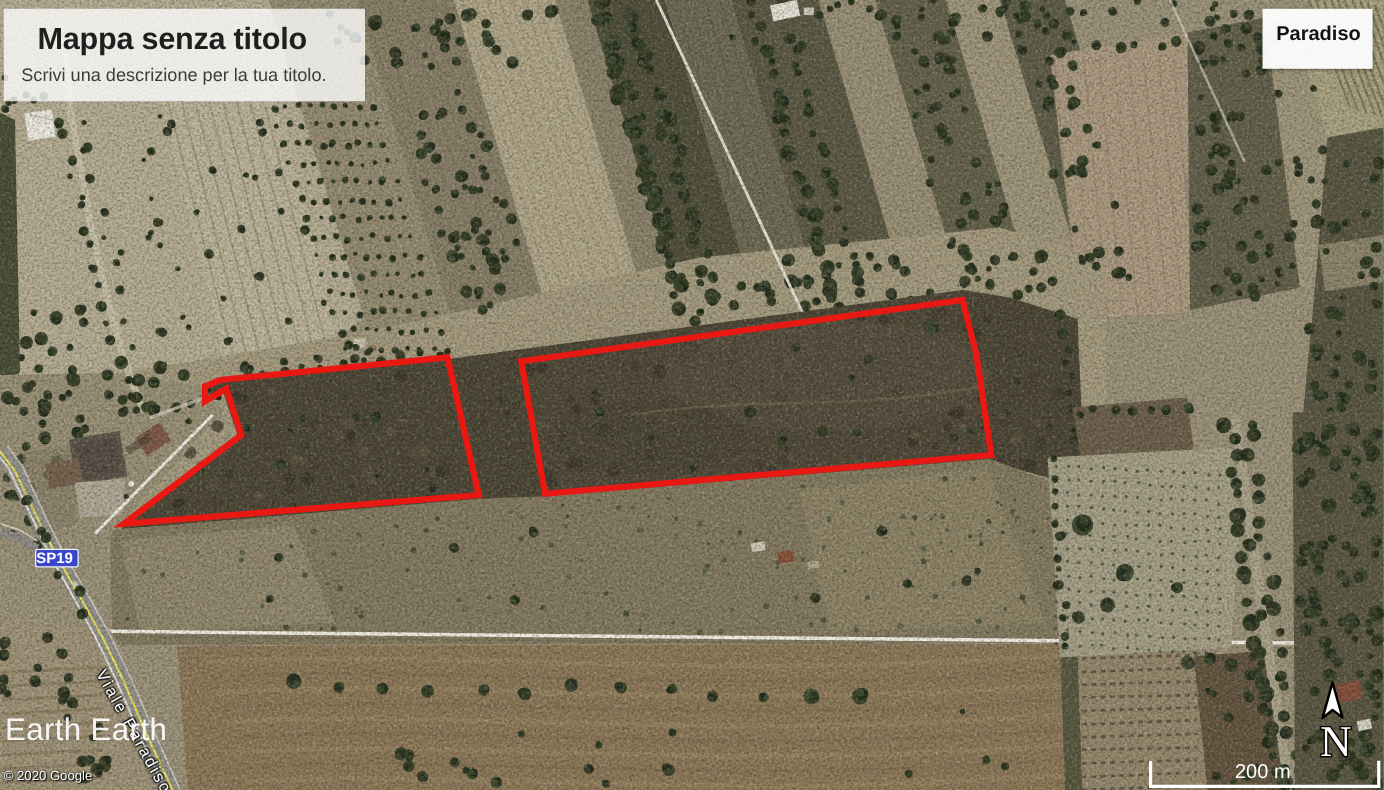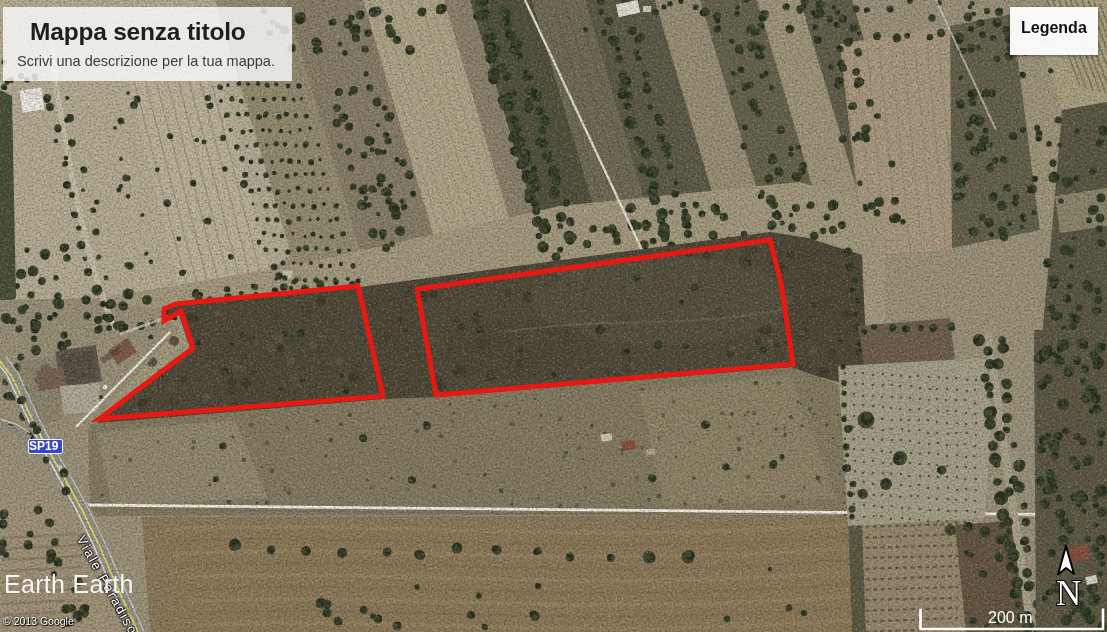--- a/index.html
+++ b/index.html
@@ -3678,33 +3678,33 @@
 
 <path d="M358,286 L383,396 L99,419 L193,348 L181,311 L164,321 L164,309 L176,304 Z" fill="none" stroke="#e91812" stroke-width="5" stroke-linejoin="miter"></path>
 
 <path d="M417,289 L770,240 L781,283 L793,364 L436,395 Z" fill="none" stroke="#e91812" stroke-width="5" stroke-linejoin="miter"></path>
 </svg>
 
 <div class="abs" style="left:3px;top:7px;width:289px;height:74px;background:rgba(255,255,255,0.78);"></div>
 
 <div class="abs" style="left:30px;top:18px;font-size:24.5px;letter-spacing:-0.2px;font-weight:bold;color:#1f1f1f;">Mappa senza titolo</div>
 
-<div class="abs" style="left:17px;top:53px;font-size:14.5px;color:#3c3c3c;">Scrivi una descrizione per la tua mappa.</div>
+<div class="abs" style="left:17px;top:53px;font-size:14.5px;color:#3c3c3c;">Scrivi una descrizione per la tua titolo.</div>
 
 <div class="abs" style="left:1010px;top:7px;width:88px;height:48px;background:rgba(252,252,252,0.97);box-shadow:0 1px 3px rgba(0,0,0,0.4);"></div>
 
-<div class="abs" style="left:1021px;top:19px;font-size:16px;font-weight:bold;color:#111;">Legenda</div>
+<div class="abs" style="left:1021px;top:19px;font-size:16px;font-weight:bold;color:#111;">Paradiso</div>
 
 <div class="abs" style="left:28px;top:439px;width:33px;height:13px;background:#3a46c8;border:1.5px solid #f2f2f8;border-radius:2px;color:#fff;font-size:12px;font-weight:bold;text-align:left;line-height:13px;">SP19</div>
 
 <div class="abs" style="left:87px;top:533px;transform:rotate(61deg);transform-origin:0 0;font-size:13px;letter-spacing:2px;color:#fdfdfb;text-shadow:-1px -1px 1px #1c1c1c,1px -1px 1px #1c1c1c,-1px 1px 1px #1c1c1c,1px 1px 1px #1c1c1c;white-space:nowrap;">Viale Paradiso</div>
 
 <div class="abs" style="left:4px;top:570px;font-size:25px;color:rgba(255,255,255,0.92);letter-spacing:0.3px;">Earth Earth</div>
 
-<div class="abs" style="left:3px;top:615px;font-size:10.5px;color:#fff;text-shadow:0 0 2px #000,1px 1px 1px #000;">© 2013 Google</div>
+<div class="abs" style="left:3px;top:615px;font-size:10.5px;color:#fff;text-shadow:0 0 2px #000,1px 1px 1px #000;">© 2020 Google</div>
 
 <svg class="abs" style="left:910px;top:600px" width="197" height="32" viewBox="0 0 197 32">
 <path d="M10.5,8.5 L10.5,29 L193,29 L193,8.5" fill="none" stroke="#fff" stroke-width="2.6"></path>
 </svg>
 
 <div class="abs" style="left:988px;top:609px;font-size:16px;color:#fff;">200 m</div>
 
 <svg class="abs" style="left:1046px;top:536px" width="50" height="76" viewBox="0 0 50 76">
 <path d="M20,10 L12,38.5 L20,32 L28,38 Z" fill="#fff" stroke="#000" stroke-width="2" stroke-linejoin="round"></path>
 <text x="10" y="69" font-family="Liberation Serif,serif" font-size="35" fill="#fff" stroke="#000" stroke-width="2.2" paint-order="stroke">N</text>

